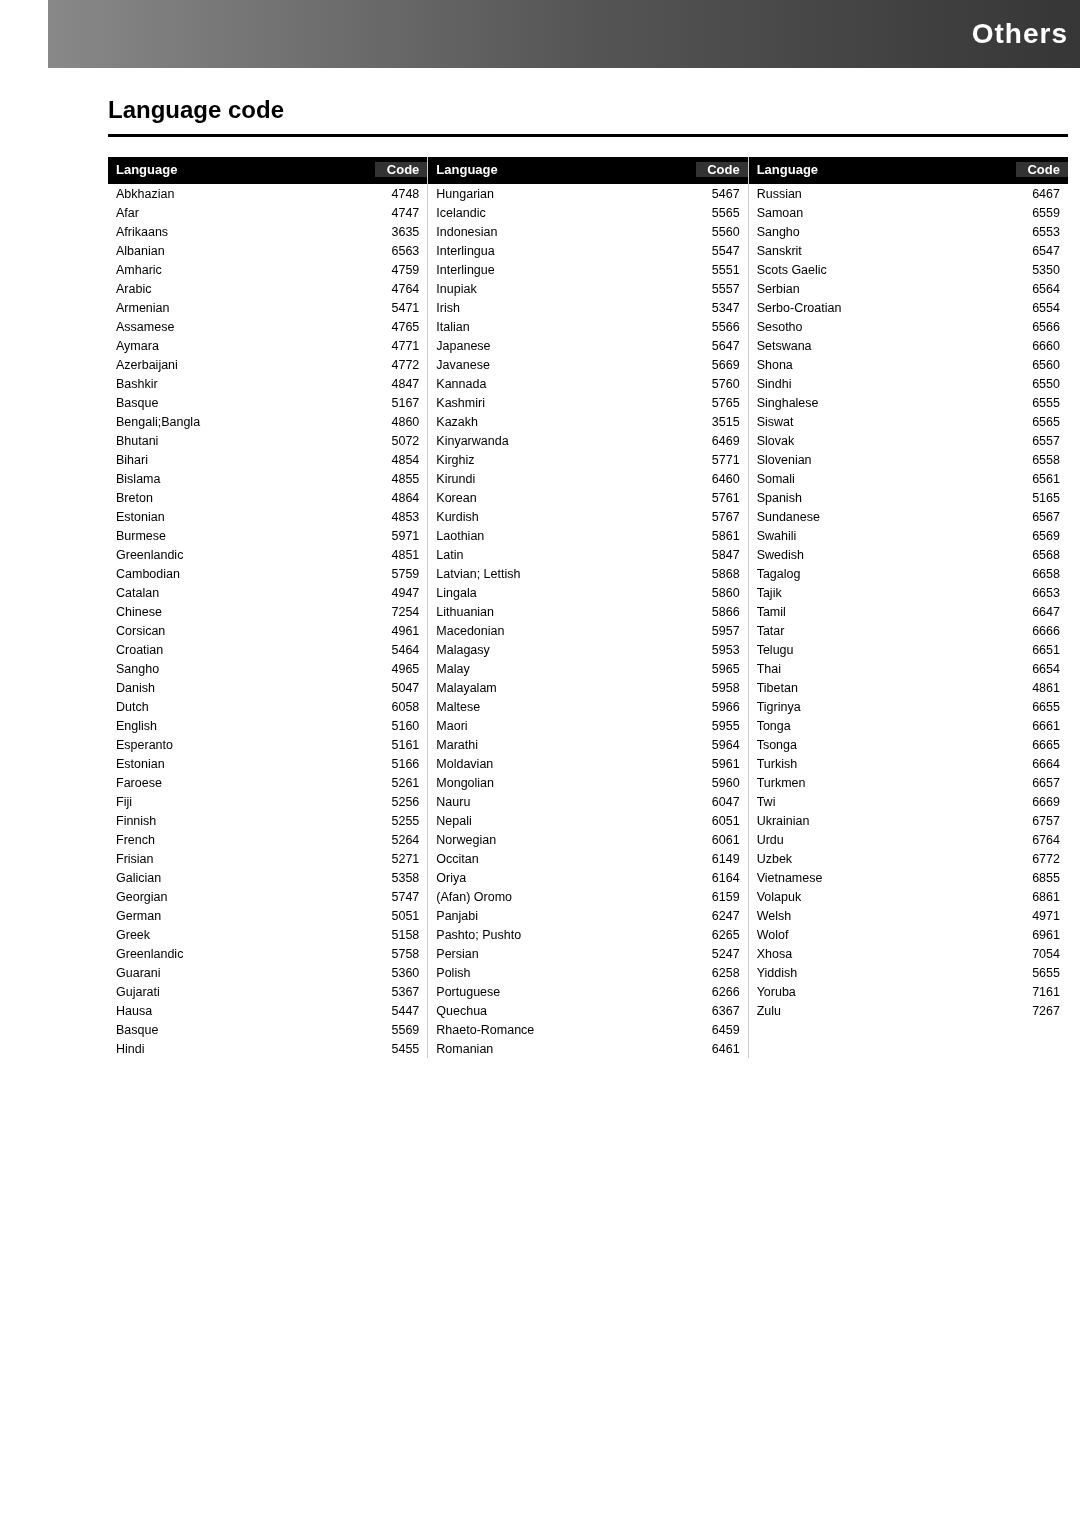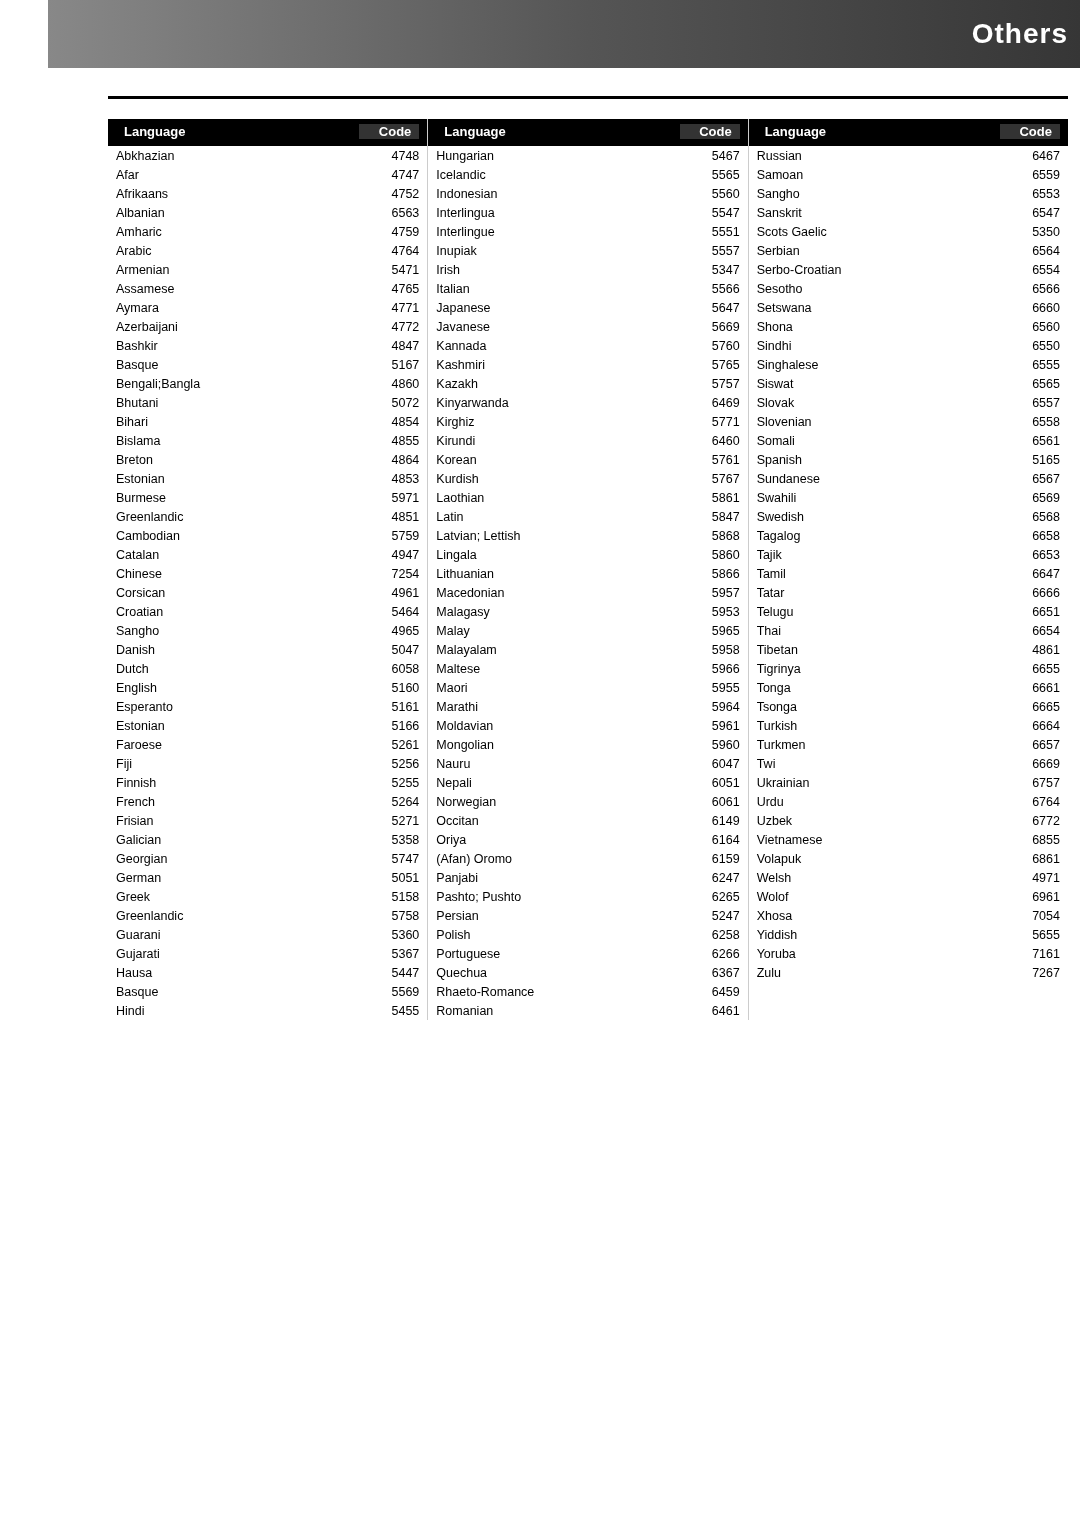--- a/index.html
+++ b/index.html
@@ -79,31 +79,31 @@
     .lang-column:last-child {
       border-right: none;
     }
 
     .col-header {
       display: flex;
       background: #000;
       color: #fff;
       font-weight: bold;
       font-size: 13px;
-      padding: 5px 8px;
+      padding: 5px 0;
       border-bottom: 2px solid #000;
     }
 
     .col-header .h-lang {
       flex: 1;
       padding-left: 8px;
     }
 
     .col-header .h-code {
-      width: 60px;
+      width: 52px;
       text-align: right;
       padding-right: 8px;
       background: #333;
     }
 
     .lang-row {
       display: flex;
       font-size: 12.5px;
       padding: 2.5px 0;
       border-bottom: none;
@@ -140,40 +140,41 @@
   <div class="header-banner">
     <span>Others</span>
   </div>
 
   <div class="side-tab">
     <span>Others</span>
   </div>
 
   <div class="main-content">
 
+    <div class="section-title">Language code</div>
     <hr class="title-underline">
 
     <div class="table-wrapper" id="table-wrapper">
 
     <div class="lang-column">
           <div class="col-header">
             <span class="h-lang">Language</span>
             <span class="h-code">Code</span>
           </div>
           <div class="lang-row">
             <span class="lang-name">Abkhazian</span>
             <span class="lang-code">4748</span>
           </div>
           <div class="lang-row">
             <span class="lang-name">Afar</span>
             <span class="lang-code">4747</span>
           </div>
           <div class="lang-row">
             <span class="lang-name">Afrikaans</span>
-            <span class="lang-code">4752</span>
+            <span class="lang-code">3635</span>
           </div>
           <div class="lang-row">
             <span class="lang-name">Albanian</span>
             <span class="lang-code">6563</span>
           </div>
           <div class="lang-row">
             <span class="lang-name">Amharic</span>
             <span class="lang-code">4759</span>
           </div>
           <div class="lang-row">
@@ -389,21 +390,21 @@
           <div class="lang-row">
             <span class="lang-name">Kannada</span>
             <span class="lang-code">5760</span>
           </div>
           <div class="lang-row">
             <span class="lang-name">Kashmiri</span>
             <span class="lang-code">5765</span>
           </div>
           <div class="lang-row">
             <span class="lang-name">Kazakh</span>
-            <span class="lang-code">5757</span>
+            <span class="lang-code">3515</span>
           </div>
           <div class="lang-row">
             <span class="lang-name">Kinyarwanda</span>
             <span class="lang-code">6469</span>
           </div>
           <div class="lang-row">
             <span class="lang-name">Kirghiz</span>
             <span class="lang-code">5771</span>
           </div>
           <div class="lang-row">

